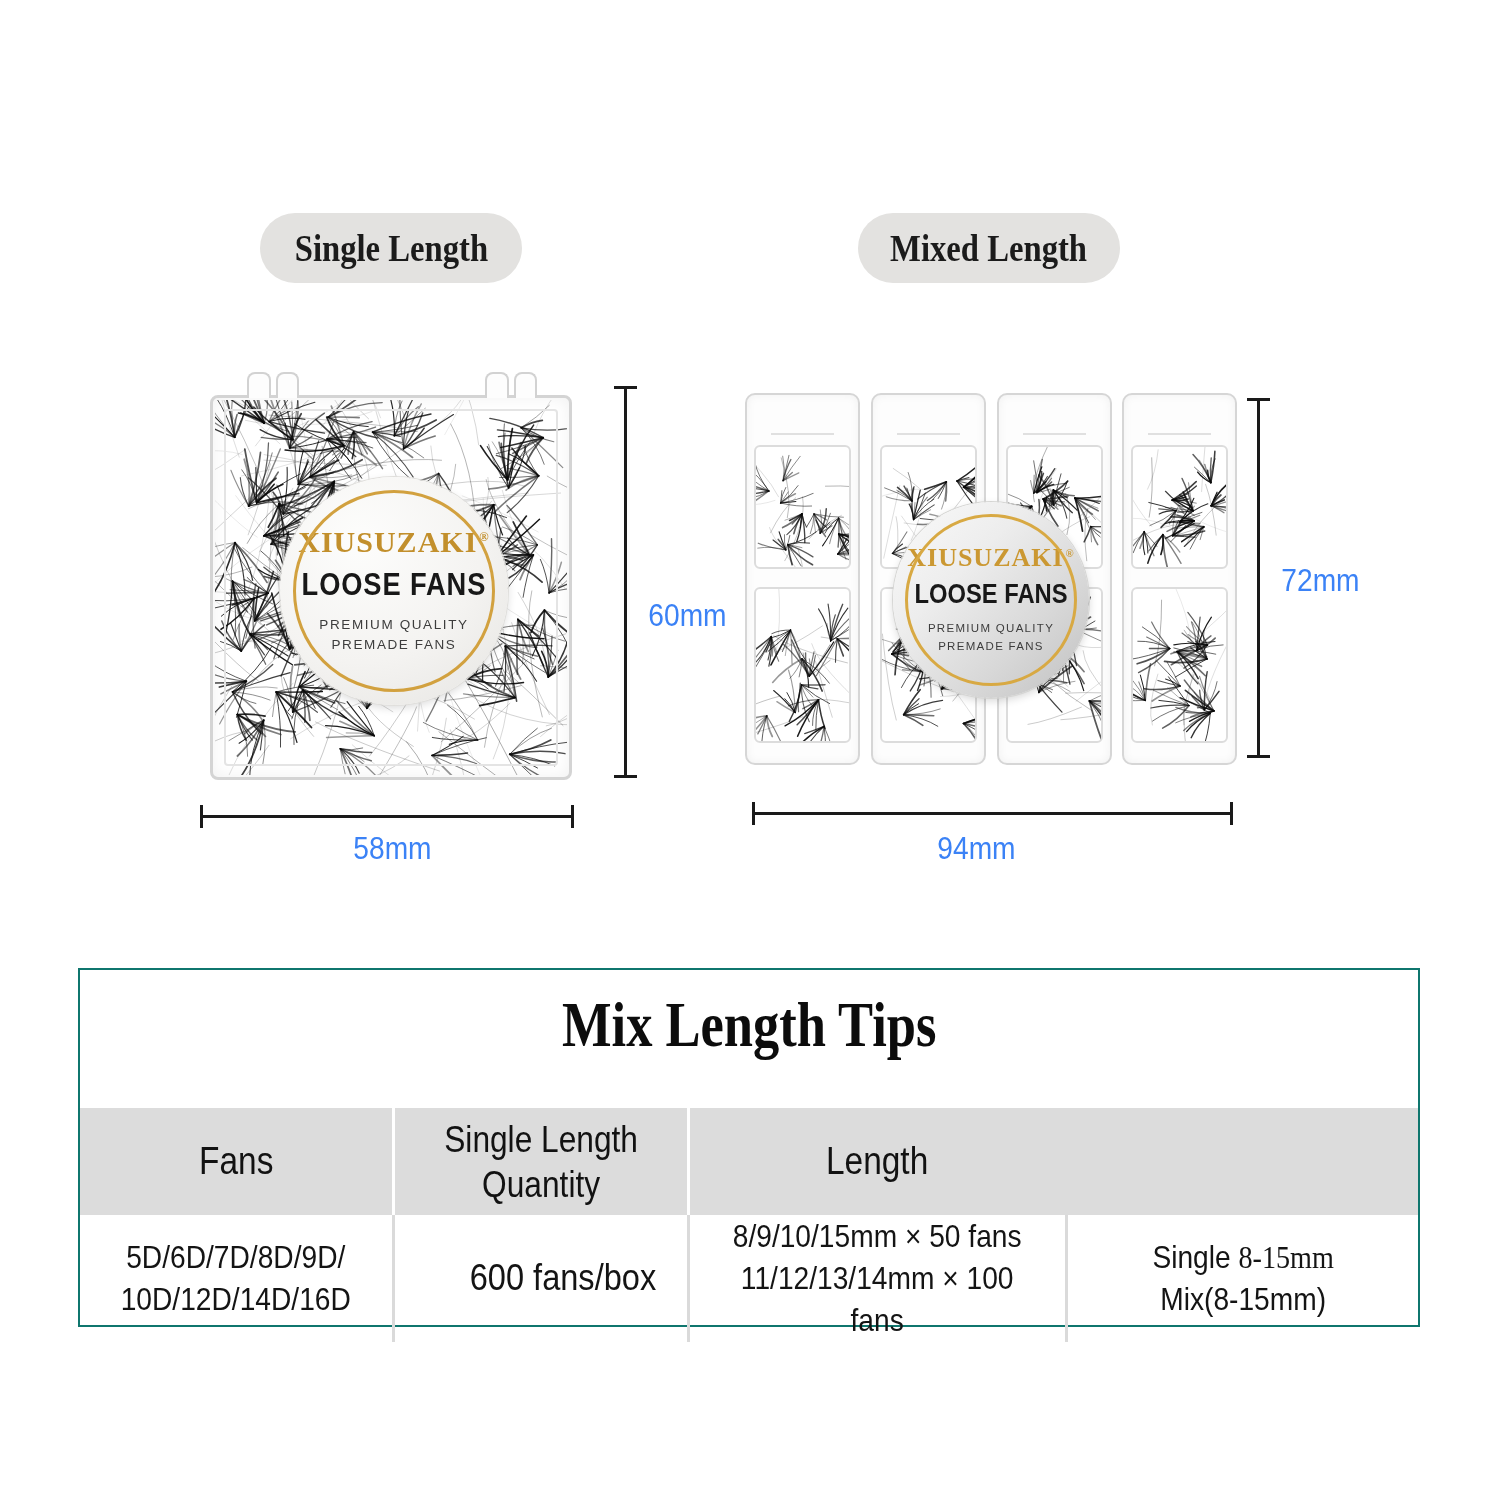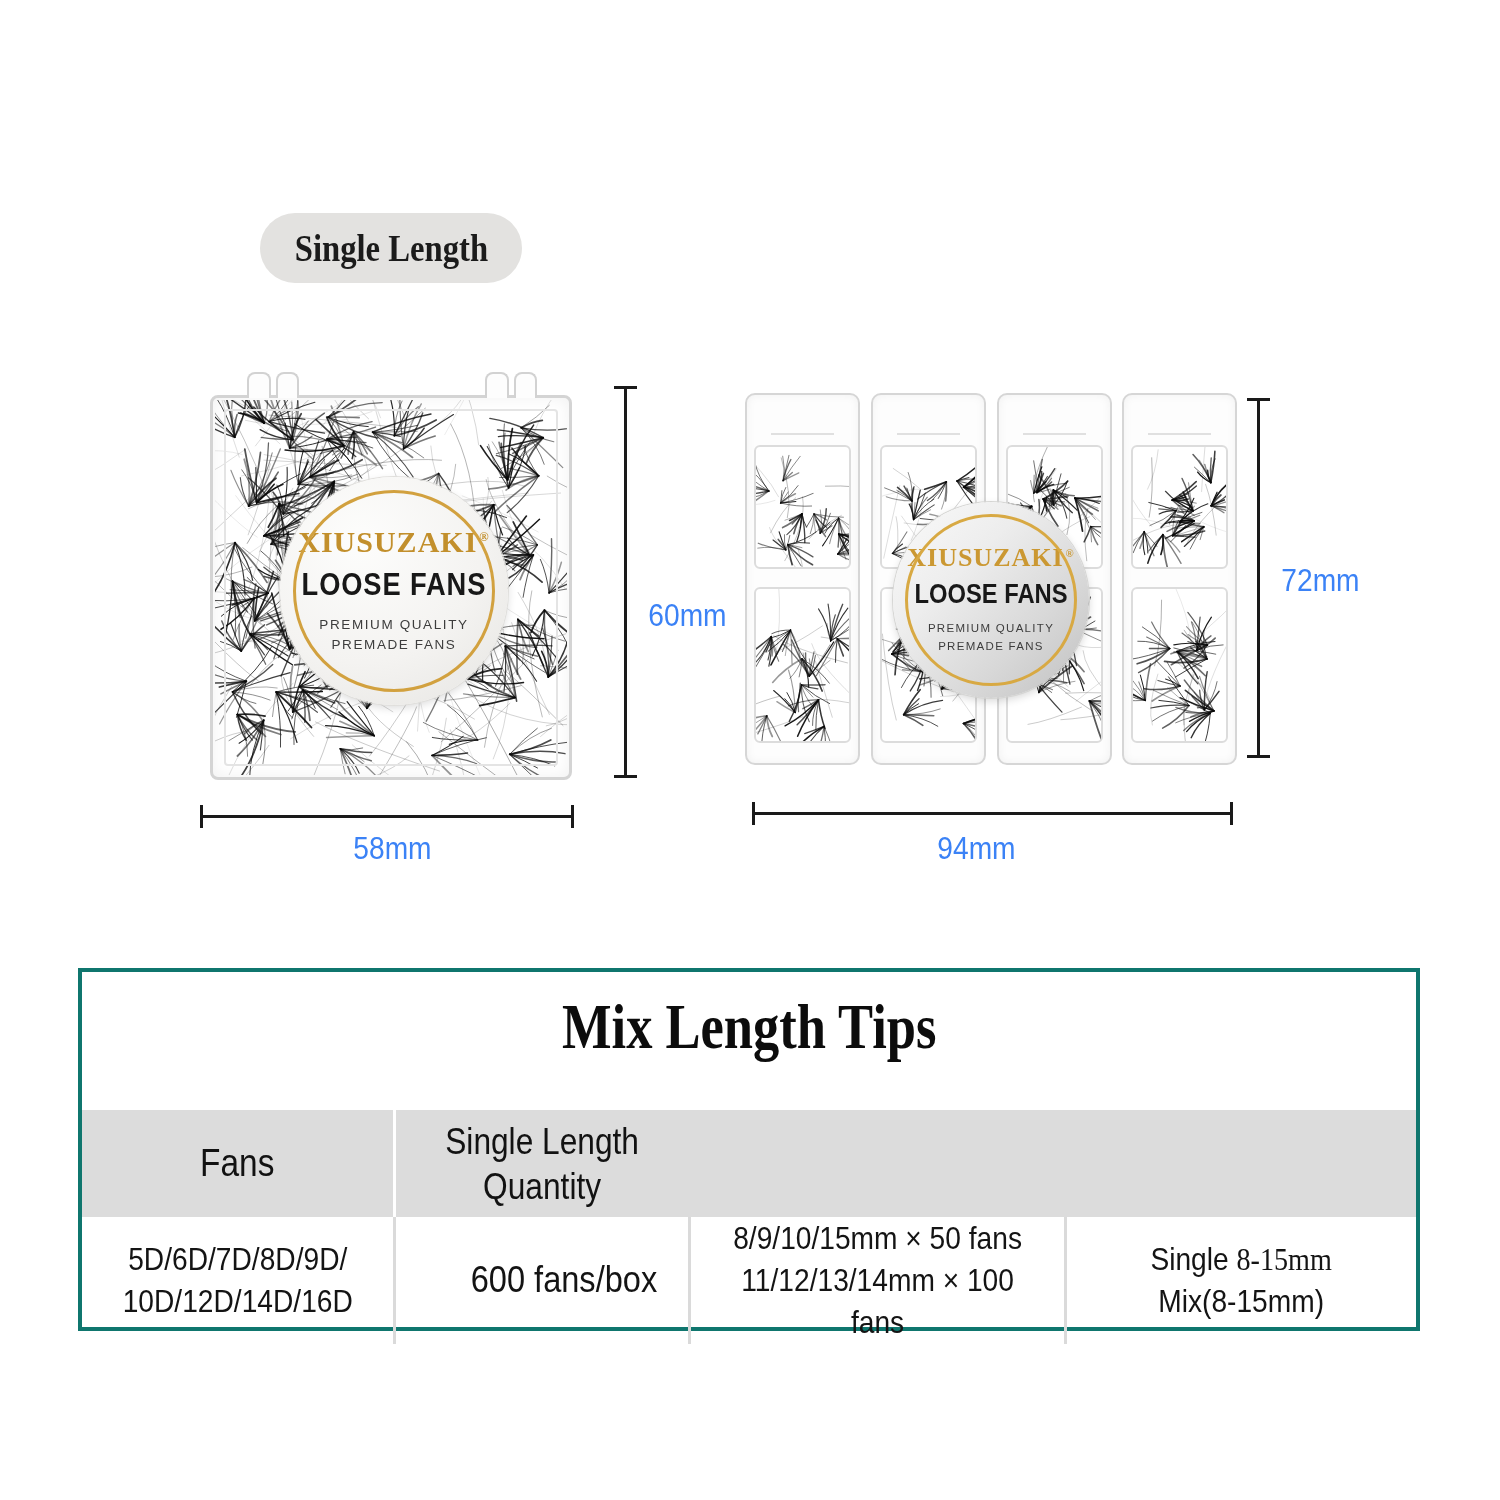--- a/index.html
+++ b/index.html
@@ -56,21 +56,21 @@
   .cell{position:absolute;left:7px;right:7px;border:2px solid #dcdcdc;border-radius:6px;background:#fff;overflow:hidden;}
   .cell-top{top:50px;height:120px;}
   .cell-bot{top:192px;height:152px;}
   .cell svg{position:absolute;inset:0;width:100%;height:100%;}
 
   
   .dim{position:absolute;background:#1a1a1a;}
   .dim-text{position:absolute;font-size:32px;color:#3b82f6;white-space:nowrap;}
 
   
-  .tips{position:absolute;left:78px;top:968px;width:1342px;border:4px solid #0f766e;box-sizing:border-box;background:#fff;}
+  .tips{position:absolute;left:78px;top:968px;width:1342px;border:2px solid #0f766e;box-sizing:border-box;background:#fff;}
   .tips-title{height:110px;display:flex;align-items:center;justify-content:center;}
   .tips-title span{font-family:"Liberation Serif","DejaVu Serif",serif;font-weight:700;font-size:64px;color:#0c0c0c;
                    display:inline-block;transform:scaleX(.82);white-space:nowrap;}
   .trow{display:grid;grid-template-columns:23.3% 22.1% 28.2% 26.4%;}
   .trow > div{display:flex;align-items:center;justify-content:center;text-align:center;white-space:pre-line;}
   .thead{height:107px;background:#dcdcdc;font-size:38px;color:#121212;margin-top:28px;}
   .thead > div{border-left:3px solid #ffffff;line-height:1.25;}
   .thead > div:first-child{border-left:none;}
   .thead .h2{font-size:36px;}
   .tbody{height:110px;background:#fff;font-size:32px;color:#141414;}
@@ -79,20 +79,23 @@
   .tbody .qty{font-size:37px;padding-left:44px;}
   .serifnum{font-family:"Liberation Serif","DejaVu Serif",serif;}
 </style>
 </head>
 <body>
 
 <div class="canvas">
 
   <div class="badge badge-single">
     <span>Single Length</span>
+  </div>
+  <div class="badge badge-mixed">
+    <span>Mixed Length</span>
   </div>
 
   <div class="box-left">
     <div class="hinge hinge-l">
         <i></i>
         <i></i>
       </div>
     <div class="hinge hinge-r">
         <i></i>
         <i></i>
@@ -1794,20 +1797,21 @@
   <div class="dim-text" style="left:932px;top:830px;text-decoration:underline;"><span class="cx">94mm</span></div>
 
   <div class="tips">
     <div class="tips-title">
       <span>Mix Length Tips</span>
     </div>
     <div class="trow thead">
       <div><span class="cx">Fans</span></div>
       <div class="h2"><span class="cx">Single Length
 Quantity</span></div>
+      <div><span class="cx">Length</span></div>
     </div>
     <div class="trow tbody">
       <div><span class="cx">5D/6D/7D/8D/9D/
 10D/12D/14D/16D</span></div>
       <div class="qty"><span class="cx">600 fans/box</span></div>
       <div><span class="cx">8/9/10/15mm × 50 fans
 11/12/13/14mm × 100 fans</span></div>
       <div>
         <span class="cx"><span>Single</span> <span class="serifnum">8-15mm</span><br><span>Mix(8-15mm)</span></span>
       </div>

